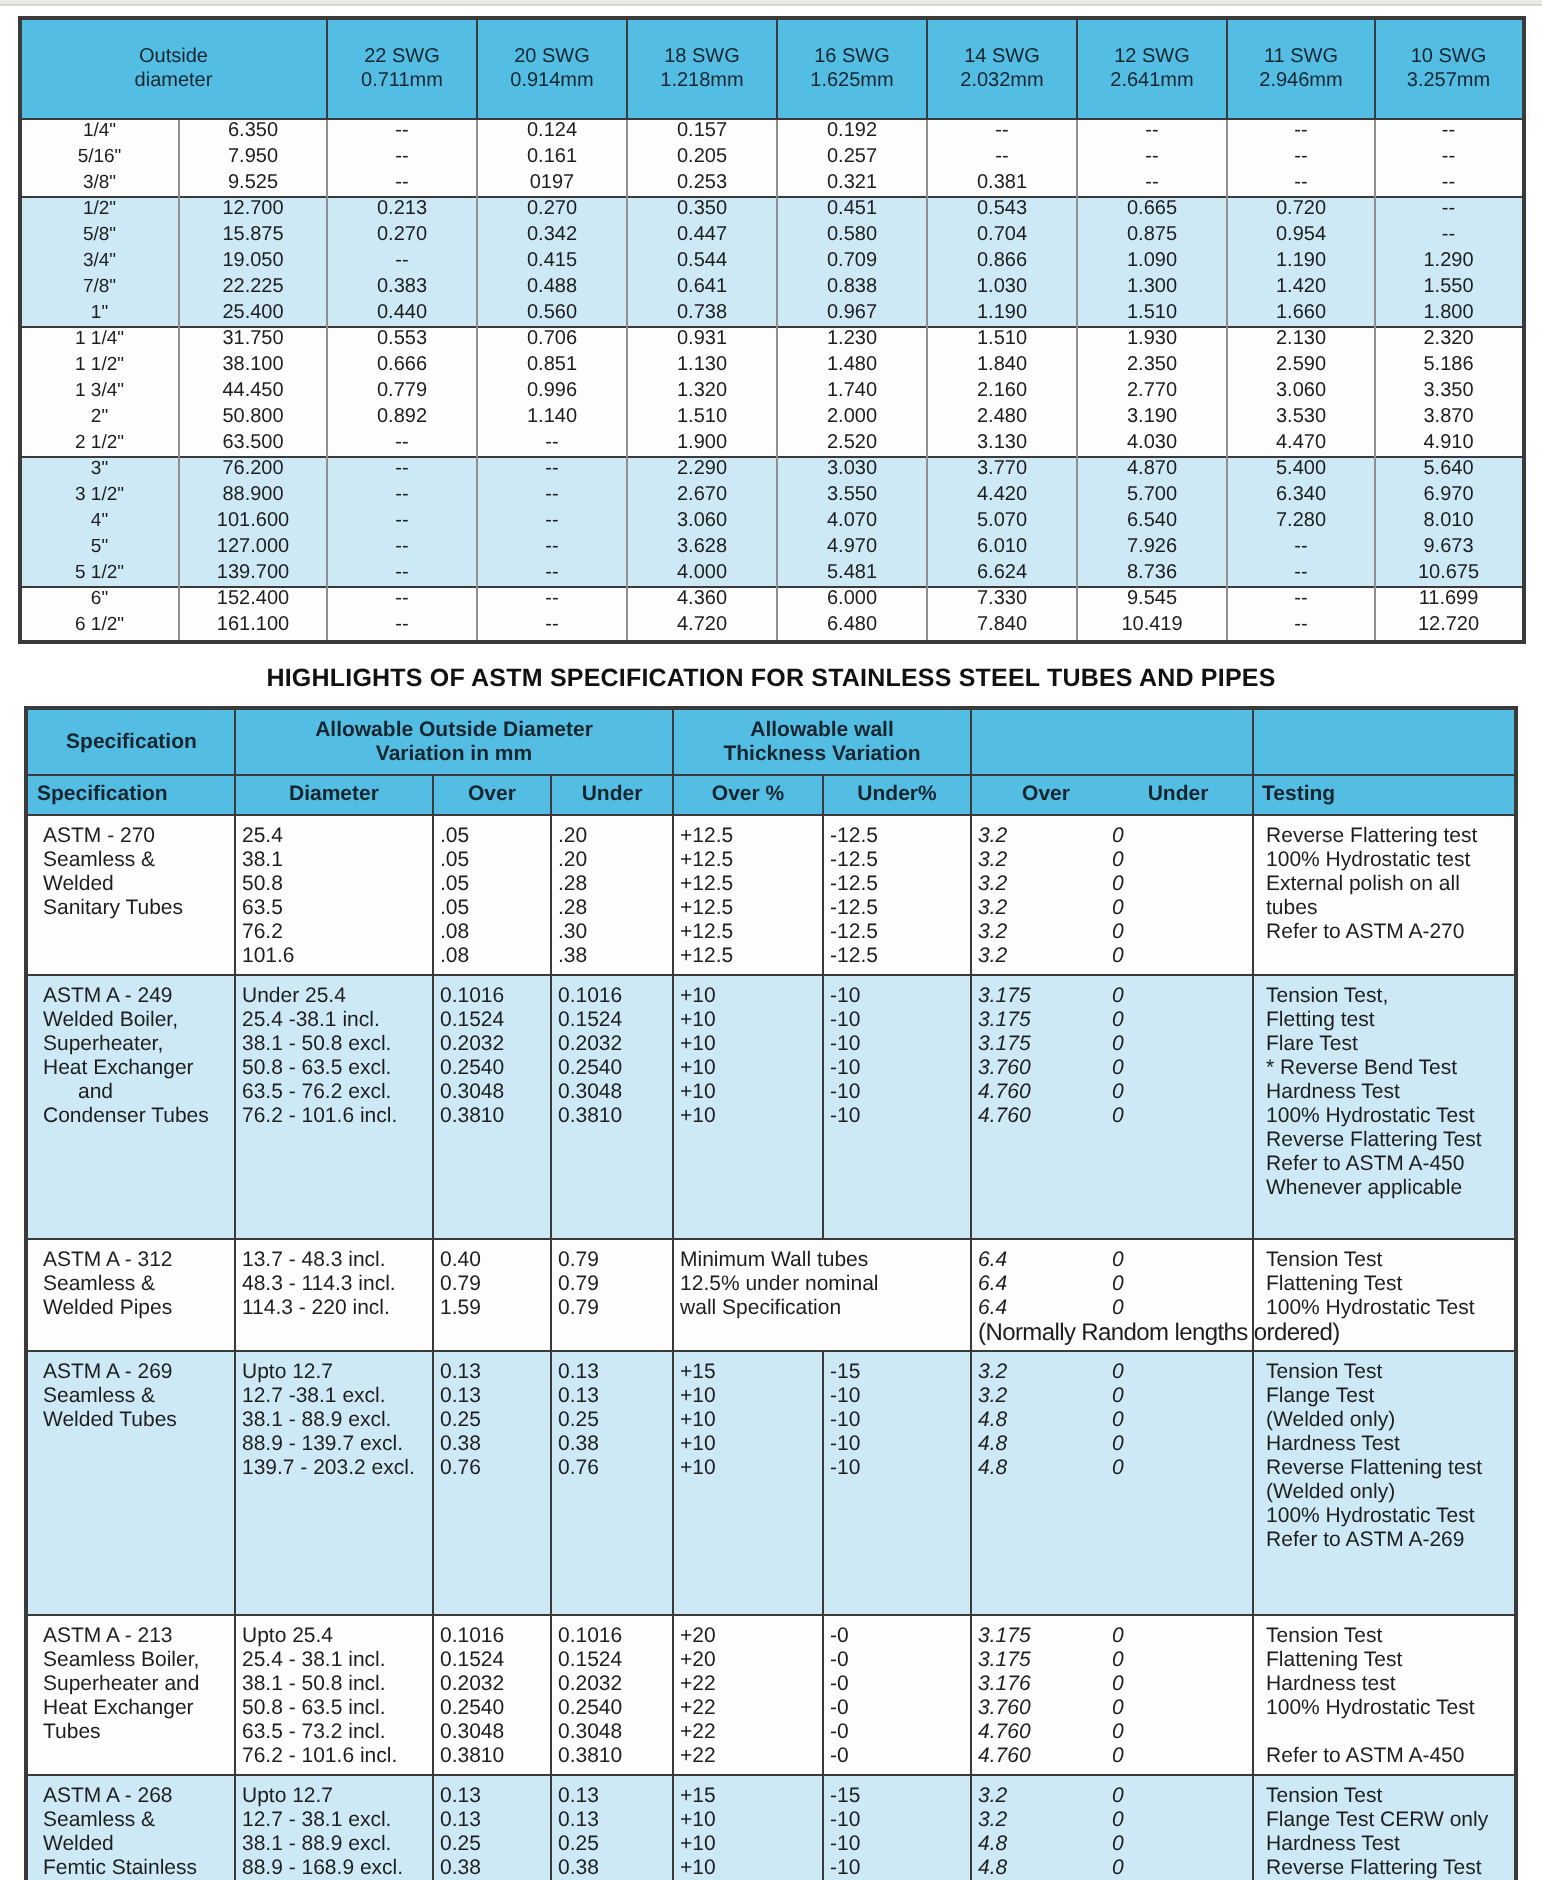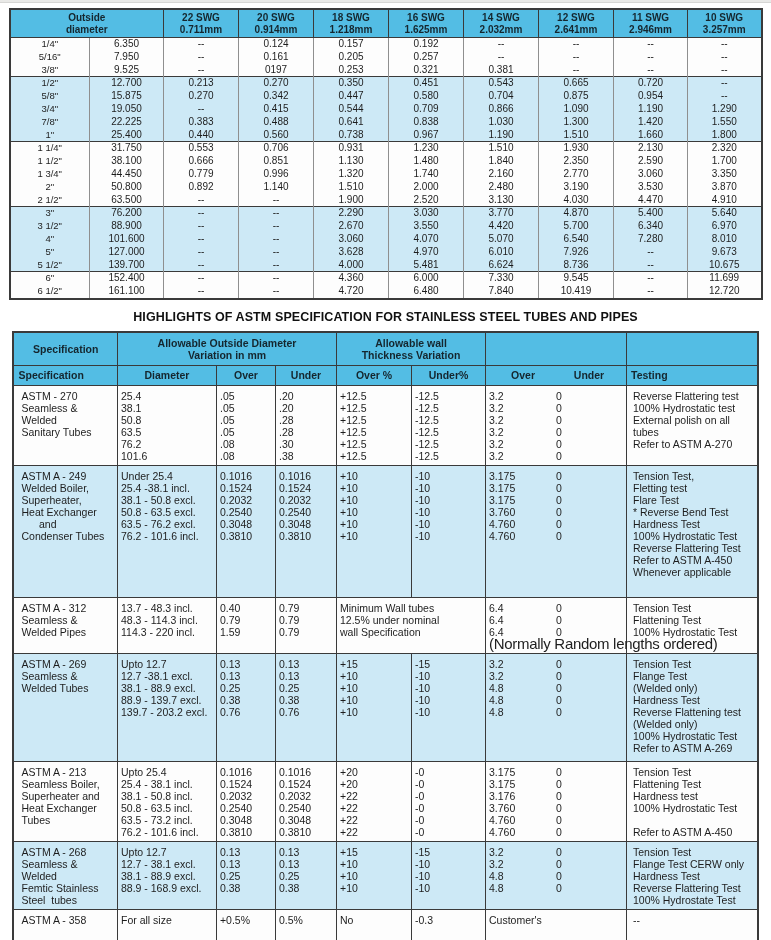--- a/index.html
+++ b/index.html
@@ -17,22 +17,22 @@
     width:771px;height:940px;overflow:hidden;background:#ffffff;
     font-family:"Liberation Sans",sans-serif;color:var(--text);
   }
   .top-strip{height:3px;background:#e9e9e7;border-bottom:1px solid #d6d6d4;}
 
   table{border-collapse:collapse;table-layout:fixed;}
 
   
   .weights{width:752px;margin:5px auto 0;border:2px solid var(--border-dark);}
   .weights th{
-    background:var(--header-blue);color:var(--header-text);font-weight:bold;
-    border:1px solid var(--border-dark);font-size:10px;line-height:11.5px;padding:2px 0;text-align:center;
+    background:var(--header-blue);color:var(--header-text);font-weight:normal;
+    border:1px solid var(--border-dark);font-size:10px;line-height:11.5px;padding:13px 0;text-align:center;
   }
   .weights .hrow1 th{height:26px;}
   .weights .hrow2 th{height:15px;}
   .weights td{
     border-left:1px solid var(--border-mid);border-right:1px solid var(--border-mid);
     text-align:center;font-size:10px;line-height:12.8px;padding:0 2px;
   }
   .weights tr.gstart td{border-top:1.5px solid var(--border-dark);}
   .weights td.inch{font-size:9.5px;}
   .band-w{background:var(--band-white);}
@@ -55,26 +55,26 @@
   .spec .shrow2 th{height:18px;}
   .spec td{
     border:1px solid var(--border-dark);vertical-align:top;
     font-size:10.5px;line-height:12px;padding:4px 3px 3px;text-align:left;
     white-space:pre-wrap;
   }
   .spec .ta-l{text-align:left;}
   .spec td.spec-cell{padding-left:7px;margin-left:48px;}
   .spec td.testing-cell{padding-left:6px;}
   .wall-header{display:grid;grid-template-columns:1fr 1fr;}
-  .wpair{display:grid;grid-template-columns:1fr 1fr;}
-  .wnote{font-size:15px;letter-spacing:-.3px;white-space:nowrap;}
+  .wpair{display:grid;grid-template-columns:1fr 1fr;font-style:italic;}
+  .wnote{font-size:12px;letter-spacing:-.3px;white-space:nowrap;}
   tr[data-name="spec-block-astm-270"]{height:70px;}
   tr[data-name="spec-block-astm-a-249"]{height:132px;}
   tr[data-name="spec-block-astm-a-312"]{height:56px;}
-  tr[data-name="spec-block-astm-a-269"]{height:108px;}
+  tr[data-name="spec-block-astm-a-269"]{height:132px;}
   tr[data-name="spec-block-astm-a-213"]{height:70px;}
   tr[data-name="spec-block-astm-a-268"]{height:56px;}
   tr[data-name="spec-block-astm-a-358"]{height:36px;}
 </style>
 </head>
 <body>
 
 <div class="page" data-name="document-page">
   <div class="top-strip" data-name="page-top-strip"></div>
 
@@ -243,21 +243,21 @@
         <tr data-name="weights-row" class="band-w">
           <td data-name="inches-cell" class="inch">1 1/2"</td>
           <td data-name="mm-cell">38.100</td>
           <td data-name="weight-cell">0.666</td>
           <td data-name="weight-cell">0.851</td>
           <td data-name="weight-cell">1.130</td>
           <td data-name="weight-cell">1.480</td>
           <td data-name="weight-cell">1.840</td>
           <td data-name="weight-cell">2.350</td>
           <td data-name="weight-cell">2.590</td>
-          <td data-name="weight-cell">1.700</td>
+          <td data-name="weight-cell">5.186</td>
         </tr>
         <tr data-name="weights-row" class="band-w">
           <td data-name="inches-cell" class="inch">1 3/4"</td>
           <td data-name="mm-cell">44.450</td>
           <td data-name="weight-cell">0.779</td>
           <td data-name="weight-cell">0.996</td>
           <td data-name="weight-cell">1.320</td>
           <td data-name="weight-cell">1.740</td>
           <td data-name="weight-cell">2.160</td>
           <td data-name="weight-cell">2.770</td>

